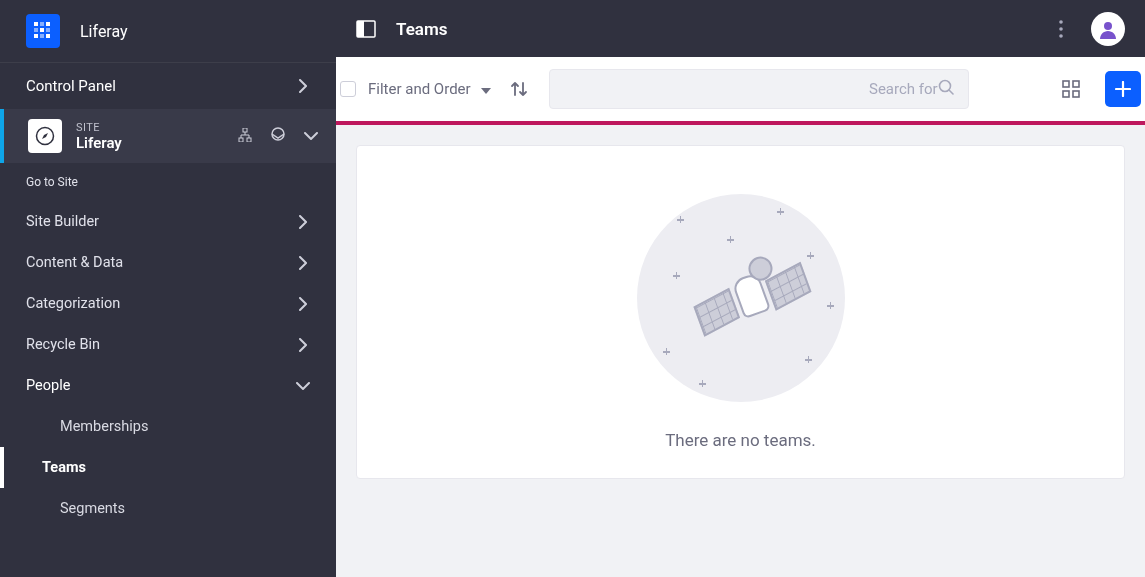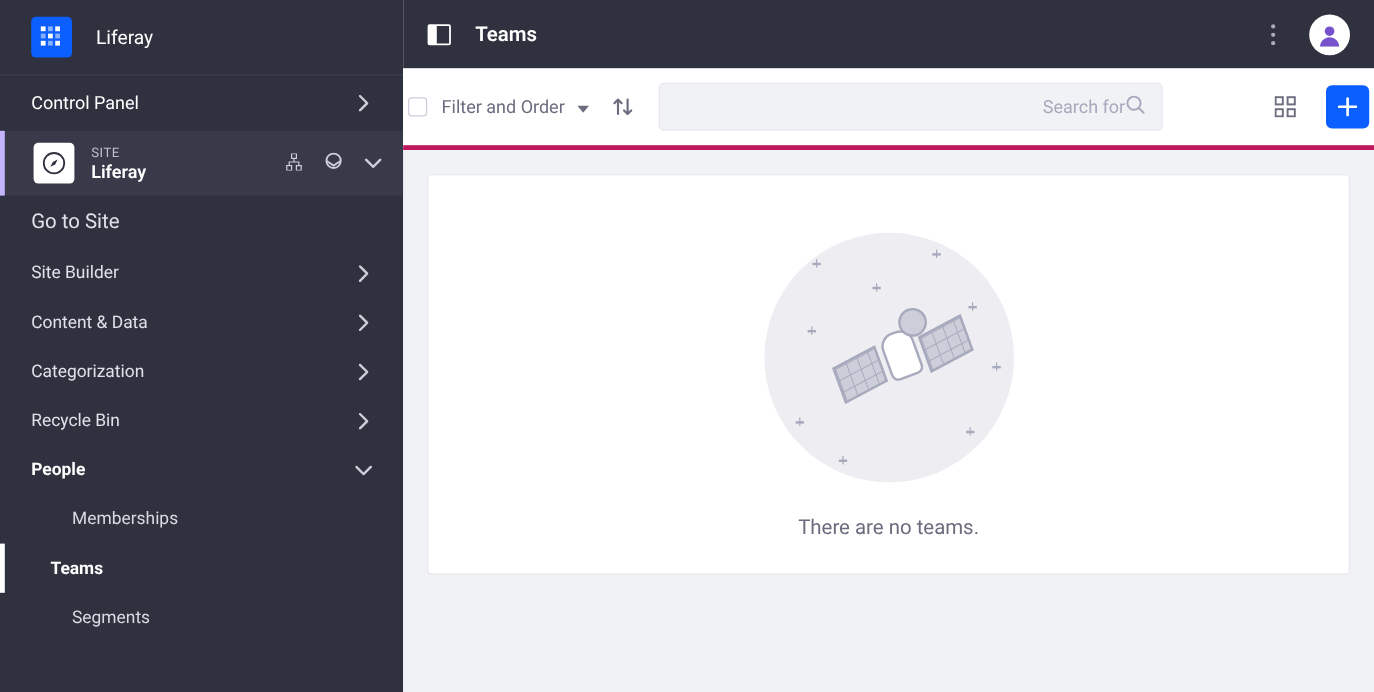--- a/index.html
+++ b/index.html
@@ -57,21 +57,21 @@
       height: 14px;
       display: flex;
       align-items: center;
       justify-content: center;
     }
     .site-row {
       display: flex;
       align-items: center;
       padding: 10px 18px 10px 24px;
       background: #393a49;
-      border-left: 4px solid #c4b5fd;
+      border-left: 4px solid #0ea5e9;
       gap: 14px;
       cursor: pointer;
     }
     .site-icon-box {
       width: 34px;
       height: 34px;
       background: #fff;
       border-radius: 4px;
       display: flex;
       align-items: center;
@@ -94,35 +94,35 @@
     }
     .site-actions {
       display: flex;
       align-items: center;
       gap: 18px;
       color: #cdced9;
     }
     .nav-item {
       padding: 12px 26px;
       cursor: pointer;
-      font-size: 17px;
+      font-size: 12px;
       color: #e0e1ea;
     }
     .nav-expand {
       display: flex;
       align-items: center;
       justify-content: space-between;
       padding: 12px 26px;
       cursor: pointer;
       font-size: 14.5px;
       color: #e0e1ea;
     }
     .nav-expand.open {
       color: #fff;
-      font-weight: 700;
+      font-weight: 400;
     }
     .subnav-item {
       padding: 12px 26px 12px 60px;
       cursor: pointer;
       font-size: 14.5px;
       color: #d9dae3;
     }
     .subnav-item.active {
       border-left: 4px solid #fff;
       padding-left: 38px;

